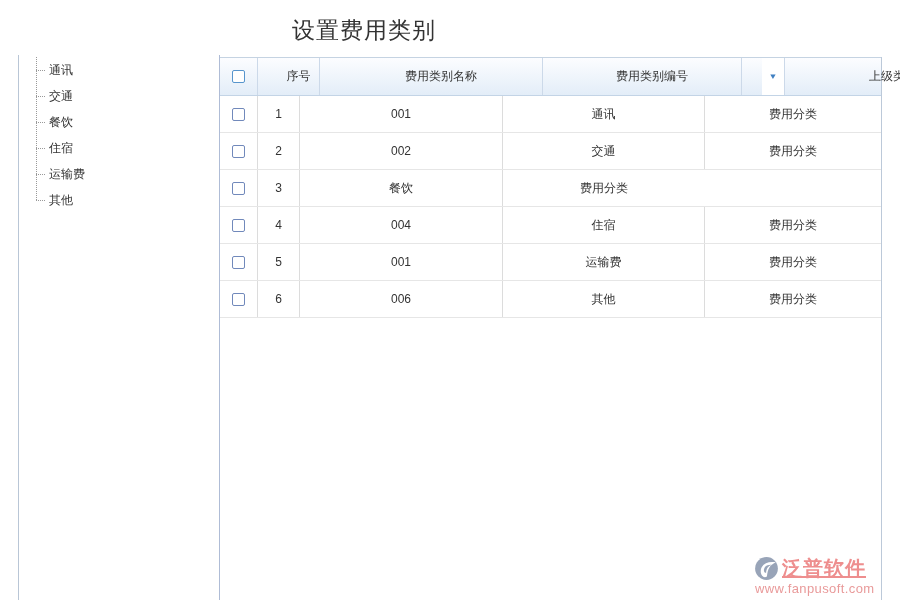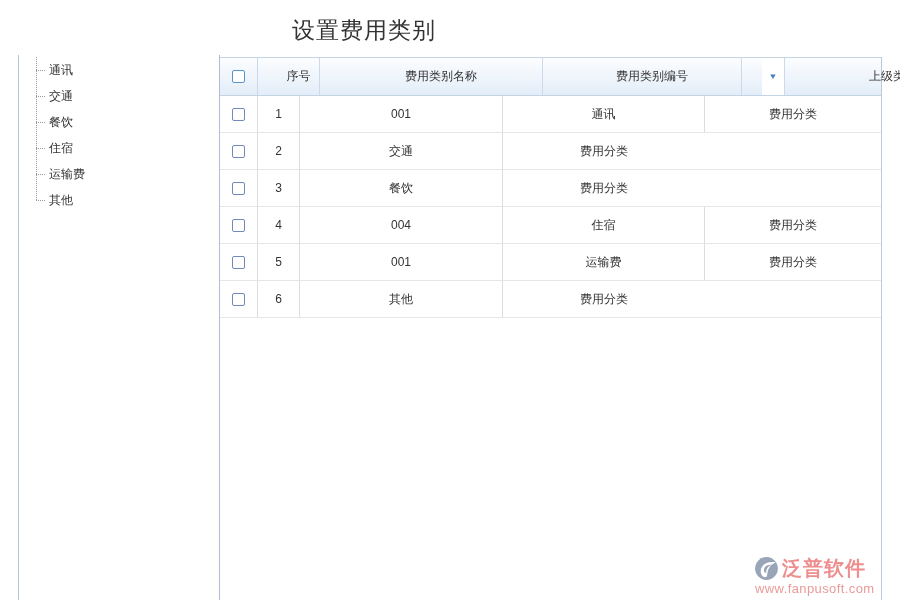--- a/index.html
+++ b/index.html
@@ -53,21 +53,21 @@
   .cb{
     width:13px;height:13px;background:#fff;border:1px solid #7189bb;
     border-radius:2px;box-sizing:border-box;cursor:pointer;
   }
   .cb-head{border-color:#5795cd;}
 
   
   .watermark{position:absolute;right:7px;bottom:4px;width:140px;}
   .wm-top{display:flex;align-items:center;gap:2px;}
   .wm-logo{width:27px;height:27px;flex:none;}
-  .wm-brand{font-size:20px;font-weight:bold;color:#ee8e8e;letter-spacing:1px;white-space:nowrap;}
+  .wm-brand{font-size:20px;font-weight:bold;color:#ee8e8e;letter-spacing:1px;white-space:nowrap;text-decoration:underline;}
   .wm-url{font-size:13px;color:#e99a9a;letter-spacing:0.4px;margin-top:-1px;padding-left:2px;white-space:nowrap;}
 </style>
 </head>
 <body>
 
 <div class="page-title">设置费用类别</div>
 
 <div class="vline vline-left"></div>
 <div class="vline vline-sep"></div>
 <div class="vline vline-right"></div>
@@ -129,20 +129,21 @@
         <div class="td">001</div>
         <div class="td">通讯</div>
         <div class="td">费用分类</div>
       </div>
 
       <div class="row">
         <div class="td">
           <span class="cb"></span>
         </div>
         <div class="td">2</div>
+        <div class="td">002</div>
         <div class="td">交通</div>
         <div class="td">费用分类</div>
       </div>
 
       <div class="row">
         <div class="td">
           <span class="cb"></span>
         </div>
         <div class="td">3</div>
         <div class="td">餐饮</div>
@@ -167,20 +168,21 @@
         <div class="td">001</div>
         <div class="td">运输费</div>
         <div class="td">费用分类</div>
       </div>
 
       <div class="row">
         <div class="td">
           <span class="cb"></span>
         </div>
         <div class="td">6</div>
+        <div class="td">006</div>
         <div class="td">其他</div>
         <div class="td">费用分类</div>
       </div>
     </div>
 </div>
 
 <div class="watermark">
   <div class="wm-top">
     <svg class="wm-logo" viewBox="0 0 32 32">
       <circle cx="16" cy="16" r="13.5" fill="#98a4b8"></circle>

